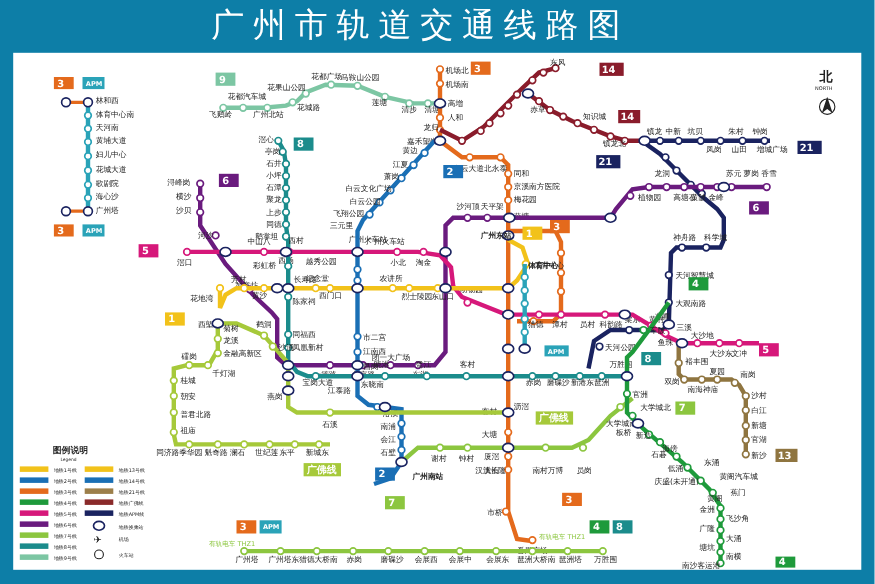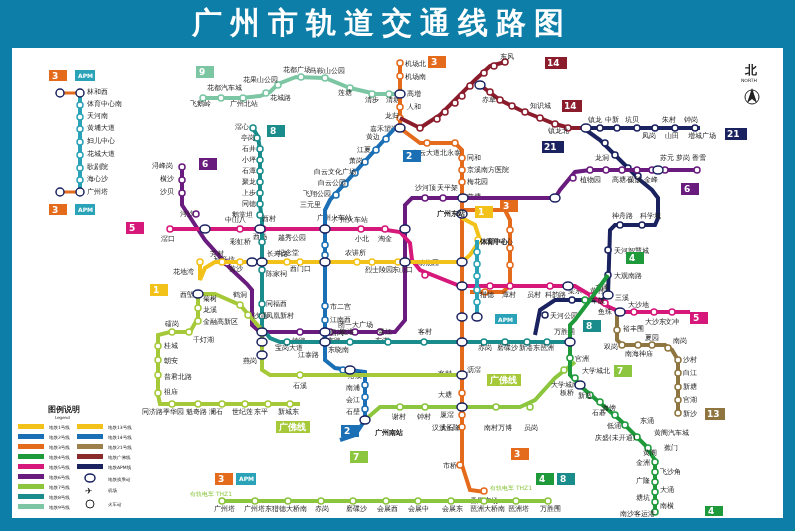--- a/index.html
+++ b/index.html
@@ -1,17 +1,17 @@
 <!DOCTYPE html>
 <html><head>
 <meta charset="utf-8">
 <style>
   html,body{margin:0;padding:0;}
   body{width:795px;height:531px;background:#0d7ea7;font-family:"DejaVu Sans",sans-serif;overflow:hidden;position:relative;}
-  .title{position:absolute;left:0;top:0;width:764px;height:46px;display:flex;align-items:center;justify-content:center;color:#fff;font-size:30px;font-weight:bold;letter-spacing:8px;}
+  .title{position:absolute;left:0;top:0;width:764px;height:46px;display:flex;align-items:center;justify-content:center;color:#fff;font-size:30px;font-weight:normal;letter-spacing:8px;}
   .panel{position:absolute;left:12px;top:48px;width:771px;height:470px;background:#fff;}
   svg{position:absolute;left:0;top:0;}
   .st{font-size:7px;fill:#222;}
   .tag-text{font-size:9px;font-weight:bold;fill:#fff;}
   .legend-title{font-size:8px;font-weight:bold;fill:#222;}
   .legend-label{font-size:4.5px;fill:#222;}
 </style>
 </head>
 <body>
 

